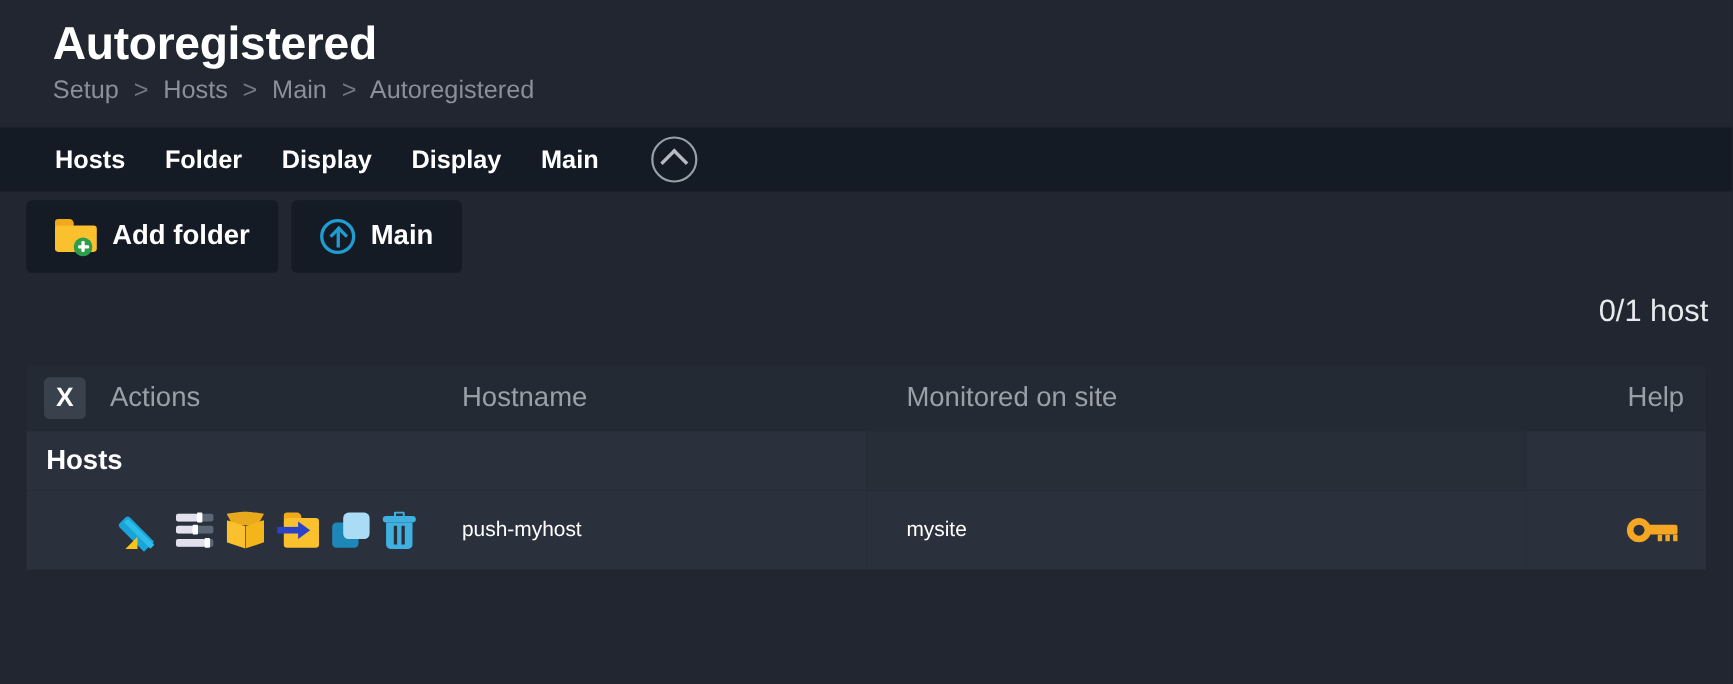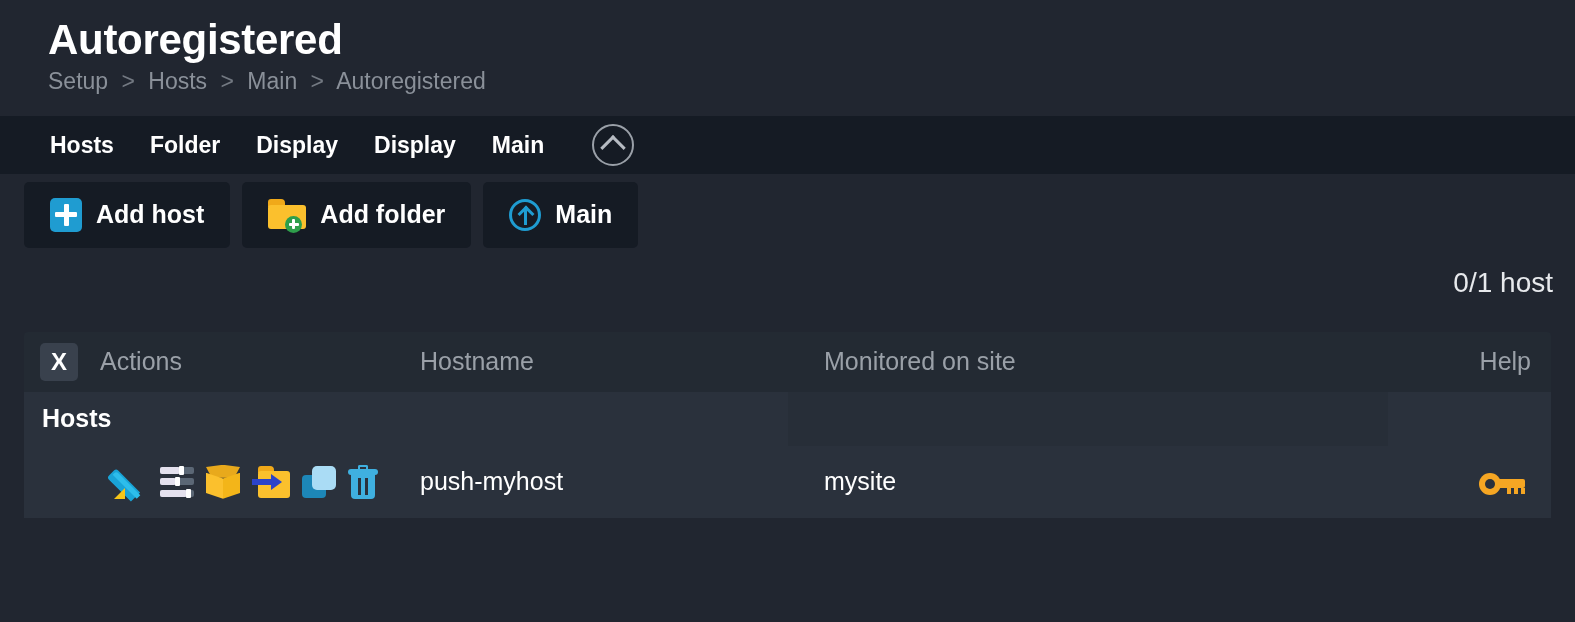--- a/index.html
+++ b/index.html
@@ -266,21 +266,21 @@
     width: 38px; height: 38px;
     background: #2b323d;
     border-radius: 5px;
     cursor: pointer;
   }
 
   tbody.rows td {
     background: #2a313c;
     height: 72px;
     padding: 0;
-    font-size: 25px;
+    font-size: 19px;
     color: #ffffff;
     vertical-align: middle;
   }
   tbody.rows td.cell-check { padding-left: 16px; }
   tbody.rows td.cell-site { padding-left: 36px; }
   tbody.rows td.cell-auth { text-align: right; padding-right: 26px; }
 
   .row-actions {
     display: flex;
     align-items: center;
@@ -407,24 +407,20 @@
   <div class="menu-item">Display</div>
   <div class="menu-item">Main</div>
 
 
   <div class="collapse-btn">
     <span class="chev-up"></span>
   </div>
 </div>
 
 <div class="actionbar">
-  <div class="act-btn">
-    <span class="icon-add-host"></span>
-    <span class="act-label">Add host</span>
-  </div>
   <div class="act-btn">
     <span class="icon-add-folder">
       <span class="tab"></span>
         <span class="body"></span>
         <span class="badge"></span>
     </span>
     <span class="act-label">Add folder</span>
   </div>
   <div class="act-btn">
     <span class="icon-up-circle">

